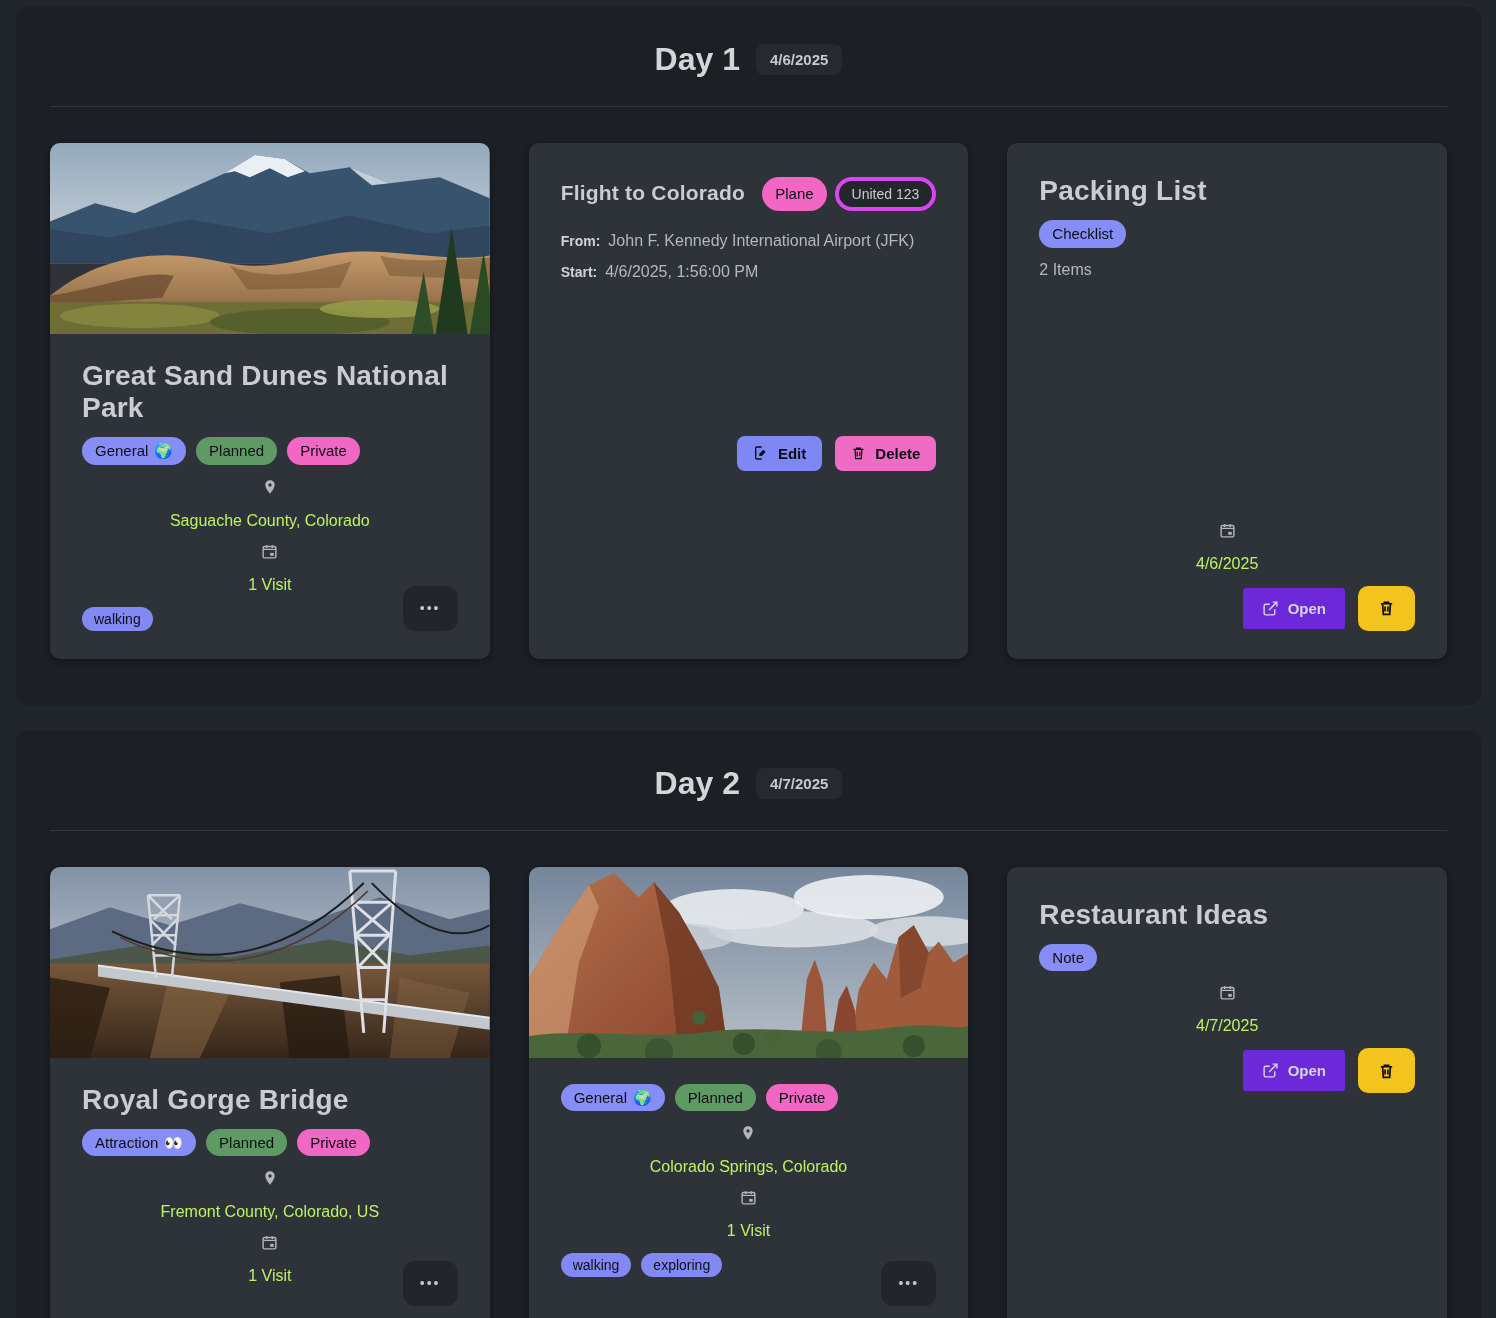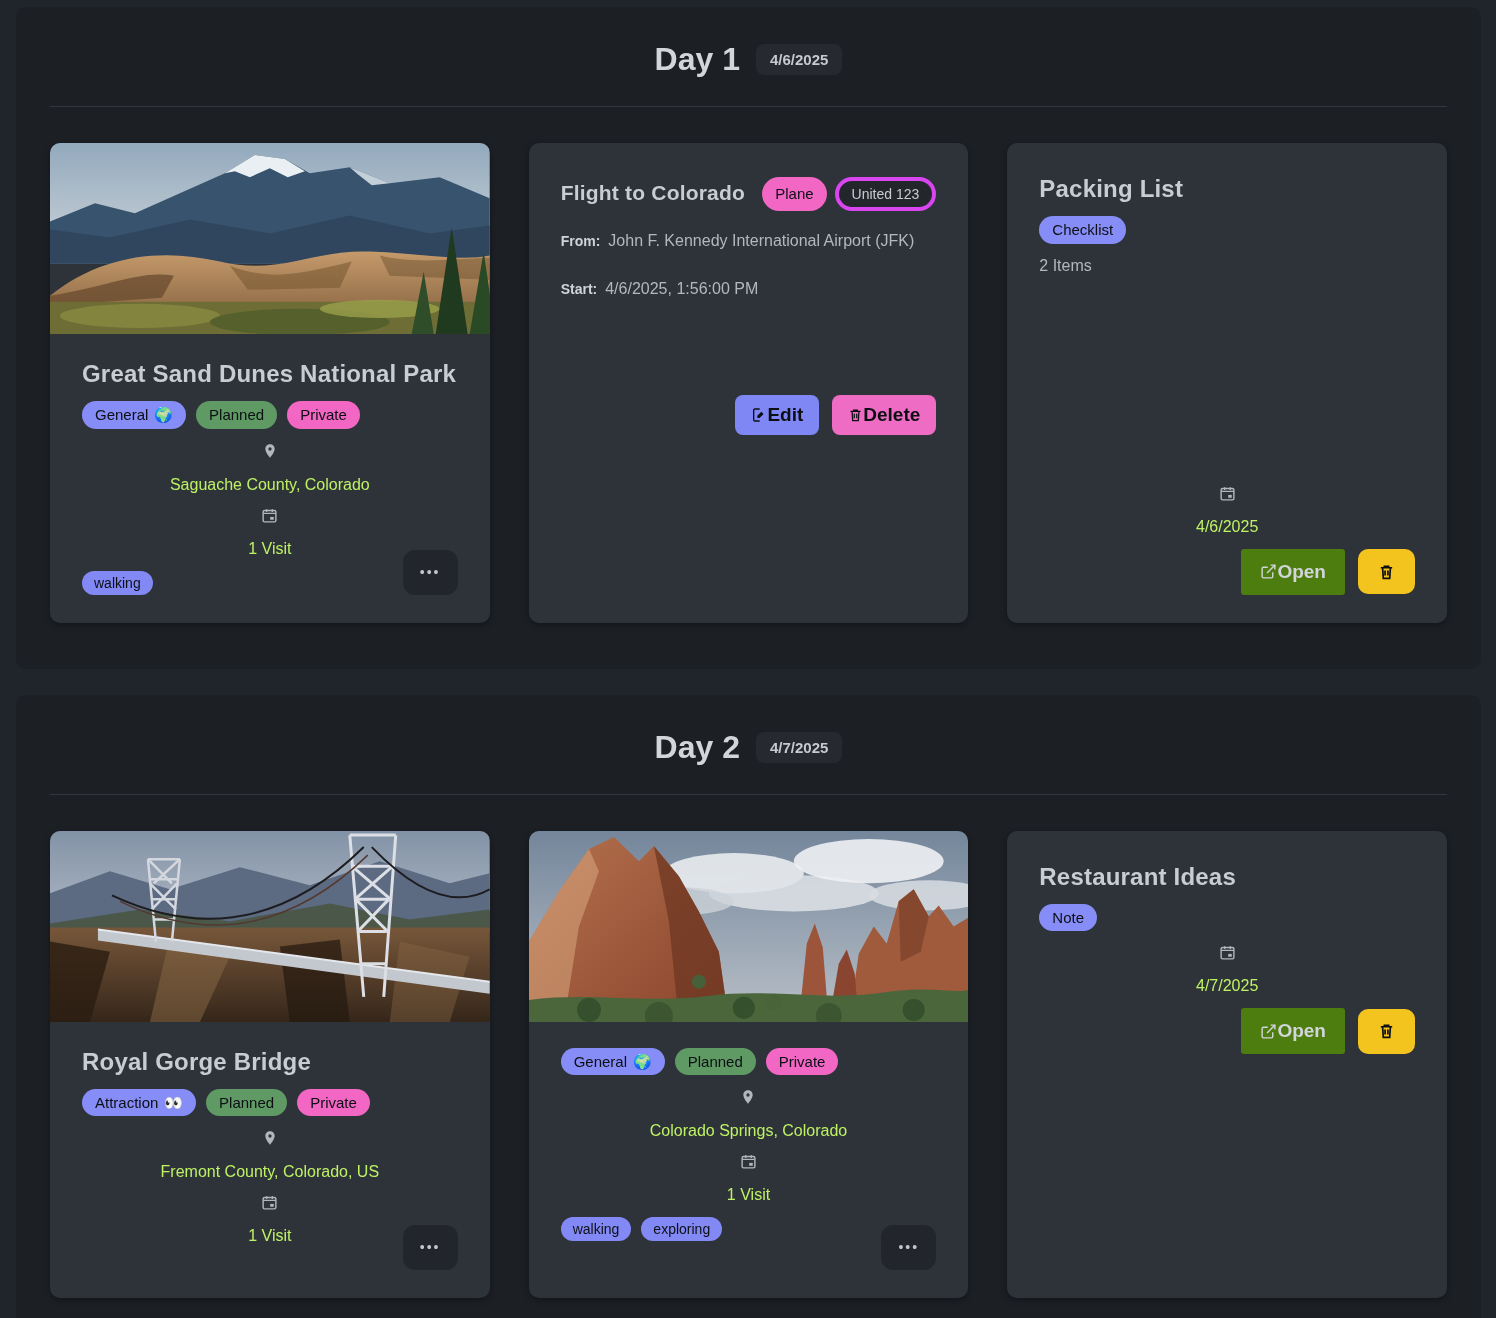--- a/index.html
+++ b/index.html
@@ -32,21 +32,21 @@
     background:#2e333a; border-radius:10px; overflow:hidden;
     min-height:467px; display:flex; flex-direction:column;
     box-shadow:0 2px 6px rgba(0,0,0,.35);
   }
   .card-img { height:191px; flex:none; }
   .card-img svg { display:block; width:100%; height:100%; }
   .card-body {
     padding:26px 32px 28px 32px; display:flex; flex-direction:column;
     gap:13px; position:relative; flex:1;
   }
-  .card-title { font-size:24px; font-weight:700; color:#c9ccd1; letter-spacing:.2px; }
+  .card-title { font-size:28px; font-weight:700; color:#c9ccd1; letter-spacing:.2px; }
   .flight-title { font-size:21px; }
 
   .badge-row { display:flex; gap:10px; flex-wrap:wrap; }
   .pill {
     display:inline-flex; align-items:center; gap:6px;
     font-size:15px; color:#0d0f14; padding:4px 13px; border-radius:999px;
     line-height:1.3; white-space:nowrap;
   }
   .pill.purple { background:#868df6; }
   .pill.green  { background:#5f9a64; }
@@ -59,34 +59,34 @@
 
   .menu-btn {
     position:absolute; right:32px; bottom:28px;
     background:#22262c; border:none; border-radius:12px;
     width:55px; height:45px; color:#c2c5ca; font-size:14px; letter-spacing:2px;
     cursor:pointer; display:flex; align-items:center; justify-content:center;
   }
 
   .flight-head { display:flex; justify-content:space-between; align-items:center; gap:12px; }
   .flight-badges { display:flex; gap:8px; margin-top:2px; }
-  .detail-group { display:flex; flex-direction:column; gap:30px; margin-top:8px; }
+  .detail-group { display:flex; flex-direction:column; gap:13px; margin-top:8px; }
   .detail-line { font-size:16px; color:#b4b7bd; }
   .detail-label { font-size:14px; font-weight:700; color:#d0d3d7; margin-right:8px; }
 
   .actions { display:flex; gap:13px; justify-content:flex-end; align-items:center; }
   .flight-actions { margin-top:auto; }
   .btn {
-    display:inline-flex; align-items:center; border:none; cursor:pointer;
-    font-family:inherit; font-size:19px; font-weight:600; border-radius:8px;
+    display:inline-flex; align-items:center; gap:9px; border:none; cursor:pointer;
+    font-family:inherit; font-size:15px; font-weight:600; border-radius:8px;
     padding:9px 16px; color:#0c0e13;
   }
   .btn-edit { background:#7f87f4; }
   .btn-delete { background:#ef6cc5; }
-  .btn-open { background:#4d7c0f; color:#d2d5d9; padding:12px 19px; border-radius:3px; }
+  .btn-open { background:#6d28d9; color:#d2d5d9; padding:12px 19px; border-radius:3px; }
   .btn-trash {
     background:#f2c41d; width:57px; height:45px; border-radius:10px;
     display:inline-flex; align-items:center; justify-content:center;
     border:none; cursor:pointer;
   }
   .footer-spacer { flex:1; }
   .icon { display:inline-block; vertical-align:middle; }
 </style>
 </head>
 <body>

